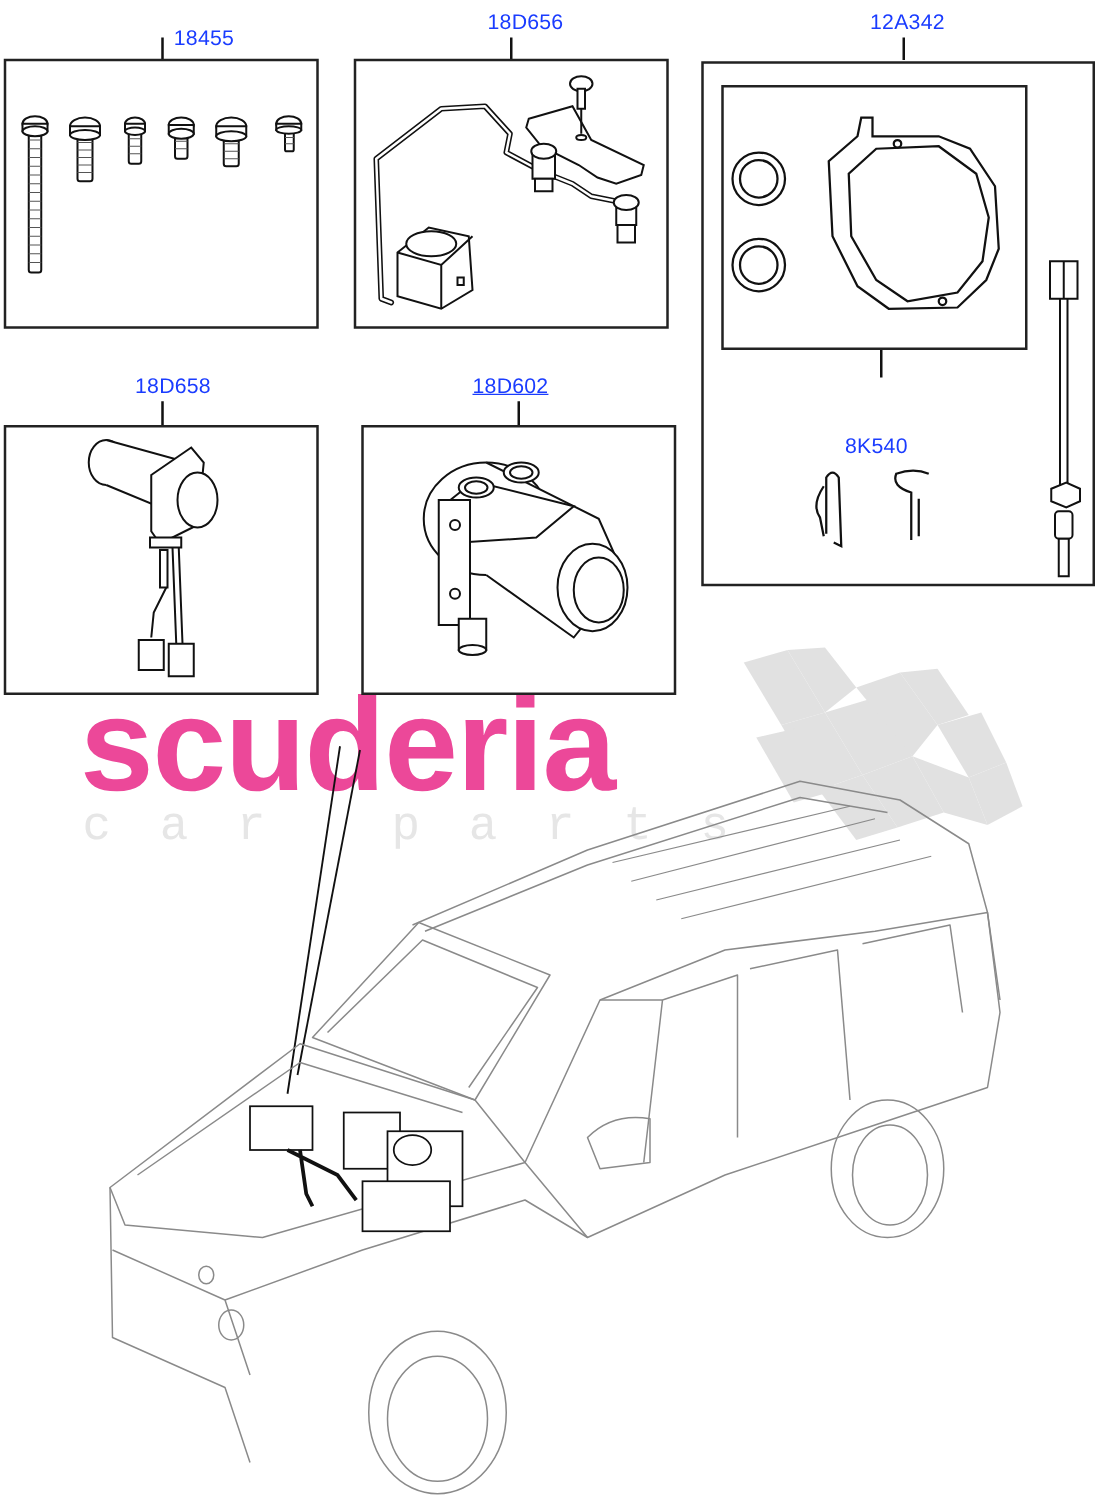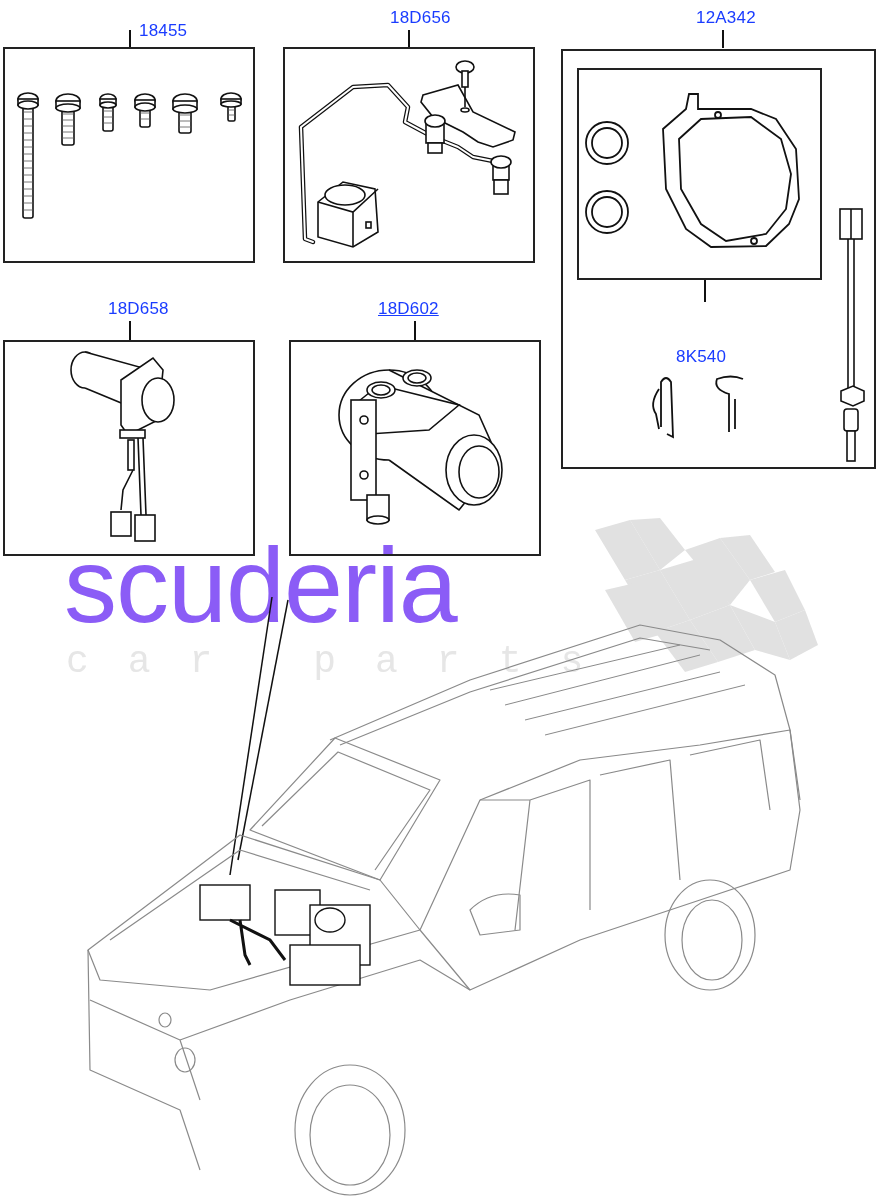--- a/index.html
+++ b/index.html
@@ -1,21 +1,21 @@
 <!DOCTYPE html>
 <html><head>
   <meta charset="utf-8">
   <style>
     html, body { margin: 0; padding: 0; background: #ffffff; }
     body { width: 878px; height: 1200px; position: relative; overflow: hidden; font-family: "Liberation Sans", sans-serif; }
     .label { position: absolute; color: #1a3cff; font-size: 17px; font-family: "Liberation Sans", sans-serif; letter-spacing: 0.2px; line-height: 20px; white-space: nowrap; }
     .box { position: absolute; border: 2px solid #222; box-sizing: border-box; background: transparent; }
     .leader { position: absolute; background: #111; width: 1.5px; }
     svg { position: absolute; overflow: visible; }
-    .wm-main { position: absolute; left: 64px; top: 535px; font-family: "Liberation Sans", sans-serif; font-weight: normal; font-size: 106px; letter-spacing: -1px; color: #8b5cf6; line-height: 100px; white-space: nowrap; }
+    .wm-main { position: absolute; left: 64px; top: 546px; font-family: "Liberation Sans", sans-serif; font-weight: bold; font-size: 106px; letter-spacing: -1px; color: #ec4899; line-height: 100px; white-space: nowrap; }
     .wm-sub { position: absolute; left: 66px; top: 642px; font-family: Liberation Mono, monospace; font-size: 38px; color: #e6e6e6; letter-spacing: 39px; line-height: 40px; white-space: nowrap; }
   </style>
 </head>
 <body>
 
 <div class="wm-main">scuderia</div>
 <div class="wm-sub">car parts</div>
 <svg style="left:590px;top:510px;" width="230" height="190" viewBox="0 0 230 190">
   <g fill="#dedede" opacity="0.9">
     <polygon points="5,20 40,10 70,60 35,70"></polygon>

